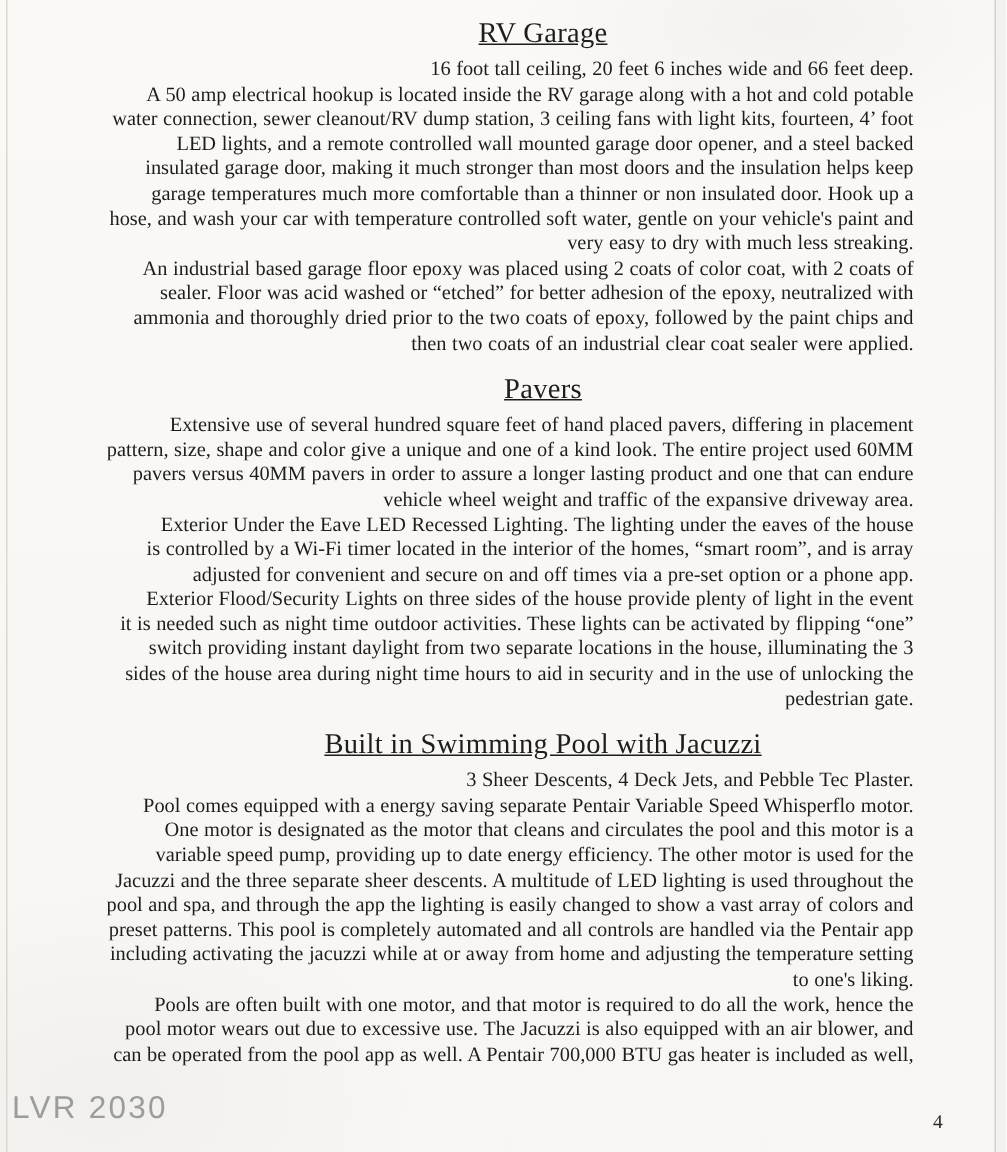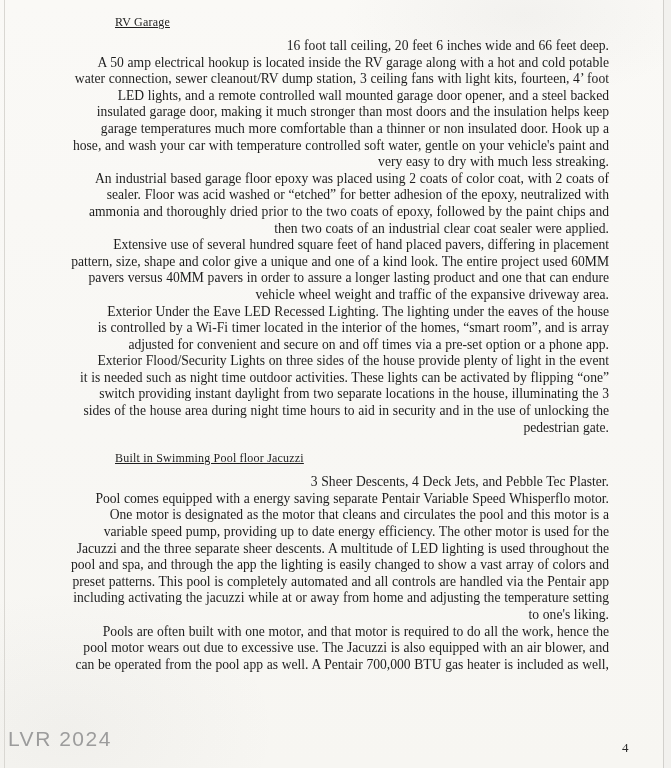--- a/index.html
+++ b/index.html
@@ -41,26 +41,27 @@
   .page-body {
     position: absolute;
     left: 71px;
     top: 7px;
     width: 538px;
     font-size: 13.6px;
     line-height: 16.6px;
     text-rendering: optimizeLegibility;
   }
   .doc-section h2 {
-    font-size: 12px;
+    font-size: 19px;
     font-weight: normal;
     text-decoration: underline;
     margin: 14px 0 7px 44px;
     line-height: 17px;
     letter-spacing: 0.2px;
+    text-align: center;
   }
   .doc-section:first-child h2 {
     margin-top: 7px;
   }
   .doc-section p {
     margin: 0;
     text-indent: 24px;
     text-align: right;
     word-spacing: 0.3px;
   }
@@ -93,33 +94,34 @@
   <div class="page-body">
 
     <section class="doc-section">
       <h2>RV Garage</h2>
       <p>16 foot tall ceiling, 20 feet 6 inches wide and 66 feet deep.</p>
       <p>A 50 amp electrical hookup is located inside the RV garage along with a hot and cold potable water connection, sewer cleanout/RV dump station, 3 ceiling fans with light kits, fourteen, 4’ foot LED lights, and a remote controlled wall mounted garage door opener, and a steel backed insulated garage door, making it much stronger than most doors and the insulation helps keep garage temperatures much more comfortable than a thinner or non insulated door. Hook up a hose, and wash your car with temperature controlled soft water, gentle on your vehicle's paint and very easy to dry with much less streaking.</p>
       <p>An industrial based garage floor epoxy was placed using 2 coats of color coat, with 2 coats of sealer. Floor was acid washed or “etched” for better adhesion of the epoxy, neutralized with ammonia and thoroughly dried prior to the two coats of epoxy, followed by the paint chips and then two coats of an industrial clear coat sealer were applied.</p>
     </section>
 
     <section class="doc-section">
+      <h2>Pavers</h2>
       <p>Extensive use of several hundred square feet of hand placed pavers, differing in placement pattern, size, shape and color give a unique and one of a kind look. The entire project used 60MM pavers versus 40MM pavers in order to assure a longer lasting product and one that can endure vehicle wheel weight and traffic of the expansive driveway area.</p>
     </section>
 
     <section class="doc-section">
       <p>Exterior Under the Eave LED Recessed Lighting. The lighting under the eaves of the house is controlled by a Wi-Fi timer located in the interior of the homes, “smart room”, and is array adjusted for convenient and secure on and off times via a pre-set option or a phone app.</p>
       <p>Exterior Flood/Security Lights on three sides of the house provide plenty of light in the event it is needed such as night time outdoor activities. These lights can be activated by flipping “one” switch providing instant daylight from two separate locations in the house, illuminating the 3 sides of the house area during night time hours to aid in security and in the use of unlocking the pedestrian gate.</p>
     </section>
 
     <section class="doc-section">
-      <h2>Built in Swimming Pool floor Jacuzzi</h2>
+      <h2>Built in Swimming Pool with Jacuzzi</h2>
       <p>3 Sheer Descents, 4 Deck Jets, and Pebble Tec Plaster.</p>
       <p>Pool comes equipped with a energy saving separate Pentair Variable Speed Whisperflo motor. One motor is designated as the motor that cleans and circulates the pool and this motor is a variable speed pump, providing up to date energy efficiency. The other motor is used for the Jacuzzi and the three separate sheer descents. A multitude of LED lighting is used throughout the pool and spa, and through the app the lighting is easily changed to show a vast array of colors and preset patterns. This pool is completely automated and all controls are handled via the Pentair app including activating the jacuzzi while at or away from home and adjusting the temperature setting to one's liking.</p>
       <p>Pools are often built with one motor, and that motor is required to do all the work, hence the pool motor wears out due to excessive use. The Jacuzzi is also equipped with an air blower, and can be operated from the pool app as well. A Pentair 700,000 BTU gas heater is included as well,</p>
     </section>
 
   </div>
 
-  <div class="watermark">LVR 2024</div>
+  <div class="watermark">LVR 2030</div>
   <div class="page-number">4</div>
 
 </div>
 
 </body></html>

